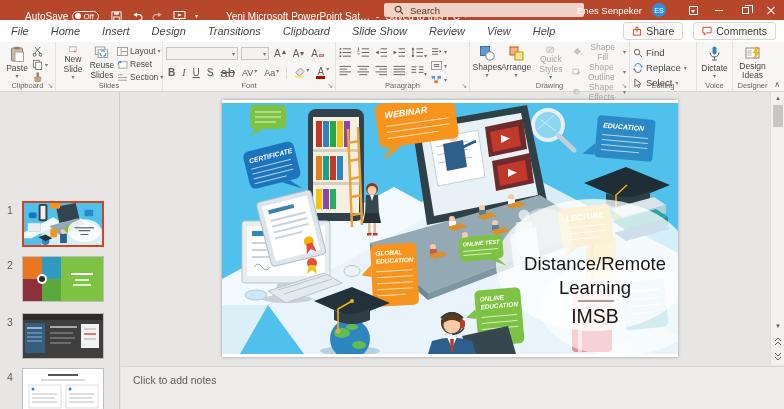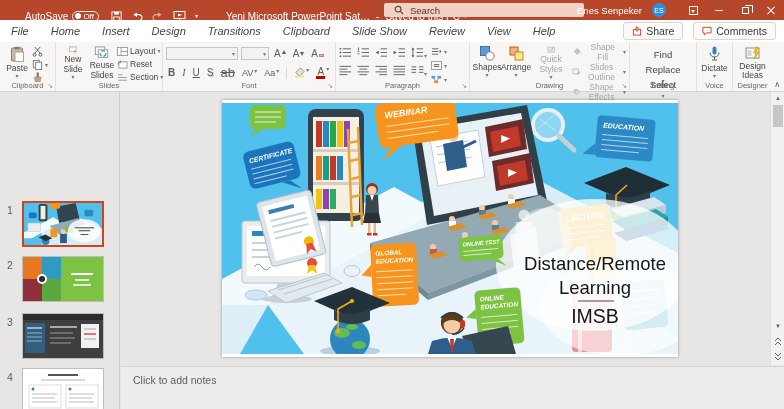--- a/index.html
+++ b/index.html
@@ -53,21 +53,21 @@
   .fontrow { display:flex; align-items:center; gap:3px; height:17px; }
   .combo { background:#F3F2F1; border:1px solid #C8C6C4; height:13px; display:flex; align-items:center; justify-content:flex-end; padding-right:2px; }
   .w74{width:72px;} .w30{width:28px;}
   .fbtn { font-size:10px; color:#5E5C5A; display:flex; align-items:flex-start; gap:1px; padding:0 2px; }
   .fB{font-weight:bold;} .fI{font-style:italic;font-family:"Liberation Serif",serif;} .fU{text-decoration:underline;} .fS{text-shadow:1px 1px 0 #C5C3C1;} .fab{text-decoration:line-through;}
   .tri-up{width:0;height:0;border-left:2.5px solid transparent;border-right:2.5px solid transparent;border-bottom:4px solid #5E5C5A;margin-top:2px;}
   .tri-dn{width:0;height:0;border-left:2.5px solid transparent;border-right:2.5px solid transparent;border-top:4px solid #5E5C5A;margin-top:4px;}
   .erz{width:5px;height:3px;background:#F2A7B3;border:0.5px solid #C97F8D;margin-top:6px;}
   .redbar{display:block;width:9px;height:2.5px;background:#C00000;margin-top:-1px;}
   .vdiv{width:1px;height:12px;background:#DCDAD8;margin:0 2px;}
-  .erow { display:flex; align-items:center; gap:3px; font-size:9.5px; color:#484644; height:13px;flex-direction:column; }
+  .erow { display:flex; align-items:center; gap:3px; font-size:9.5px; color:#484644; height:13px; }
   .collapse { position:absolute; right:4px; bottom:2px; font-size:8px; color:#605E5C; }
 
   
   .thumb-panel { position:absolute; top:92px; left:0; width:120px; height:317px; background:#E8E6E4; border-right:1px solid #D0CECC; overflow:hidden; }
   .thumb-num { position:absolute; left:7px; font-size:10.5px; color:#5E5C5A; }
   .thumb { position:absolute; left:22px; width:82px; height:46px; background:#fff; border:1px solid #BFBDBB; }
   .thumb.sel { border:2px solid #CE451F; }
   .thumb svg { width:100%; height:100%; display:block; }
 
   
@@ -512,21 +512,21 @@
               <path d="M10.5,6.5 q1.2,1.8 0,2.6 q-1.2,-0.8 0,-2.6" fill="#C4C2C0"></path>
             </svg>
             <span>Shape Fill</span>
             <span class="cr">▾</span>
           </button>
         <button class="rbtn-sm dis">
             <svg width="11" height="9" viewBox="0 0 12 10">
               <rect x="1.5" y="1.5" width="8" height="7" fill="none" stroke="#C4C2C0" stroke-width="1.5"></rect>
               <line x1="8" y1="9" x2="11.5" y2="5.5" stroke="#A9A7A5" stroke-width="1.5"></line>
             </svg>
-            <span>Slides Outline</span>
+            <span>Shape Outline</span>
             <span class="cr">▾</span>
           </button>
         <button class="rbtn-sm dis">
             <svg width="11" height="9" viewBox="0 0 12 10">
               <circle cx="5" cy="4.5" r="3.5" fill="#D5D3D1"></circle>
               <circle cx="7" cy="5.5" r="3.5" fill="none" stroke="#B5B3B1"></circle>
             </svg>
             <span>Shape Effects</span>
             <span class="cr">▾</span>
           </button>

